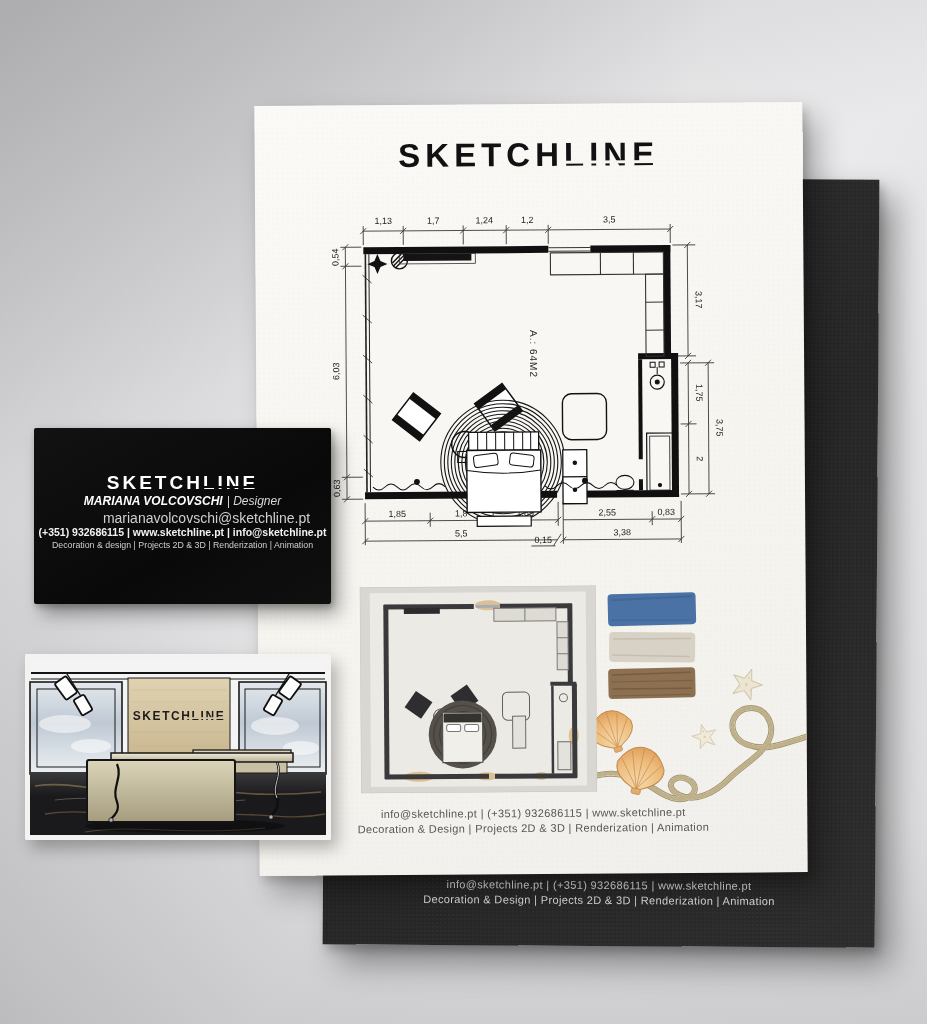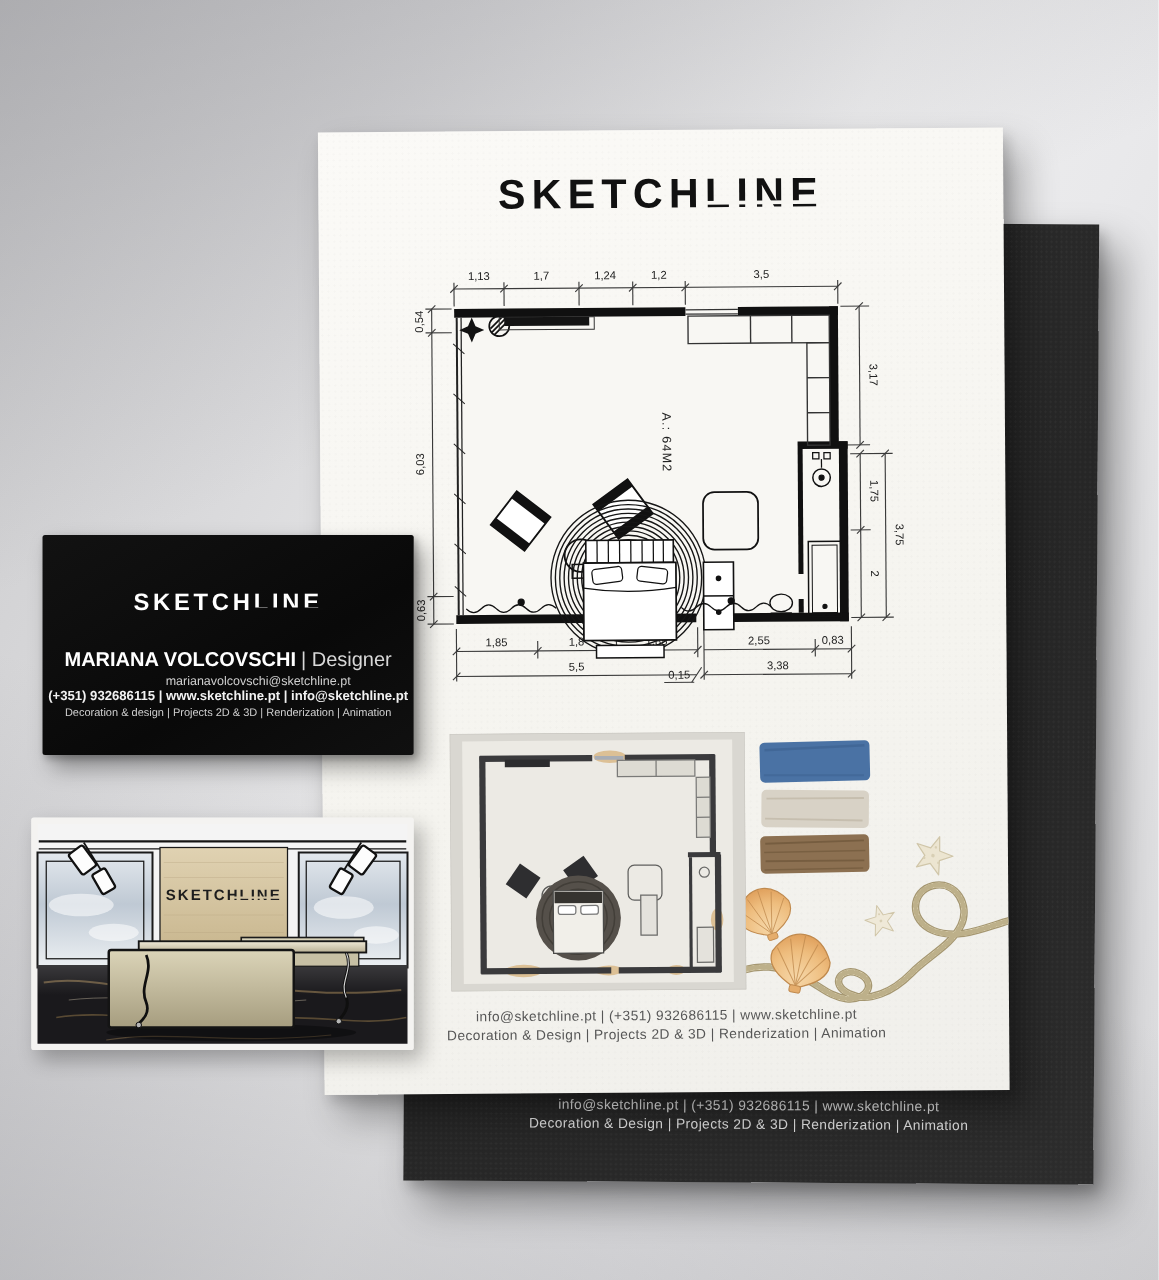--- a/index.html
+++ b/index.html
@@ -51,24 +51,24 @@
   
   .biz-card{
     position:absolute; left:34px; top:428px; width:297px; height:176px;
     background:linear-gradient(150deg,#121212,#090909 60%,#101010);
     border-radius:2px;
     box-shadow:8px 10px 18px rgba(0,0,0,.35), 2px 3px 6px rgba(0,0,0,.25);
     color:#fff; text-align:center;
   }
   .card-logo{ margin-top:44px; font-size:19px; font-weight:700; letter-spacing:3px; color:#fff; }
   .card-logo .cut::after{ height:2px; top:64%; }
-  .card-name{ margin-top:26px; font-size:16px; }
+  .card-name{ font-size:12px;font-style:italic; }
   .card-name .nm{ font-weight:700; color:#fff; }
   .card-name .rl{ font-weight:400; color:#d8d8d8; margin-left:4px; }
-  .card-email{ margin-top:2px; font-size:10px; color:#cfcfcf;margin-left:48px; }
+  .card-email{ margin-top:2px; font-size:14px; color:#cfcfcf;margin-left:48px; }
   .card-contact{ font-size:10.5px; font-weight:700; color:#f2f2f2; }
   .card-services{ margin-top:2px; font-size:8.8px; color:#cfcfcf; }
   
   .render-photo{
     position:absolute; left:25px; top:654px; width:306px; height:186px;
     box-shadow:6px 8px 16px rgba(0,0,0,.28);
     border-radius:2px; overflow:hidden; background:#f4f3f1;
   }
   
   .dim{ font-family:"Liberation Sans",sans-serif; font-size:9px; fill:#222; }

